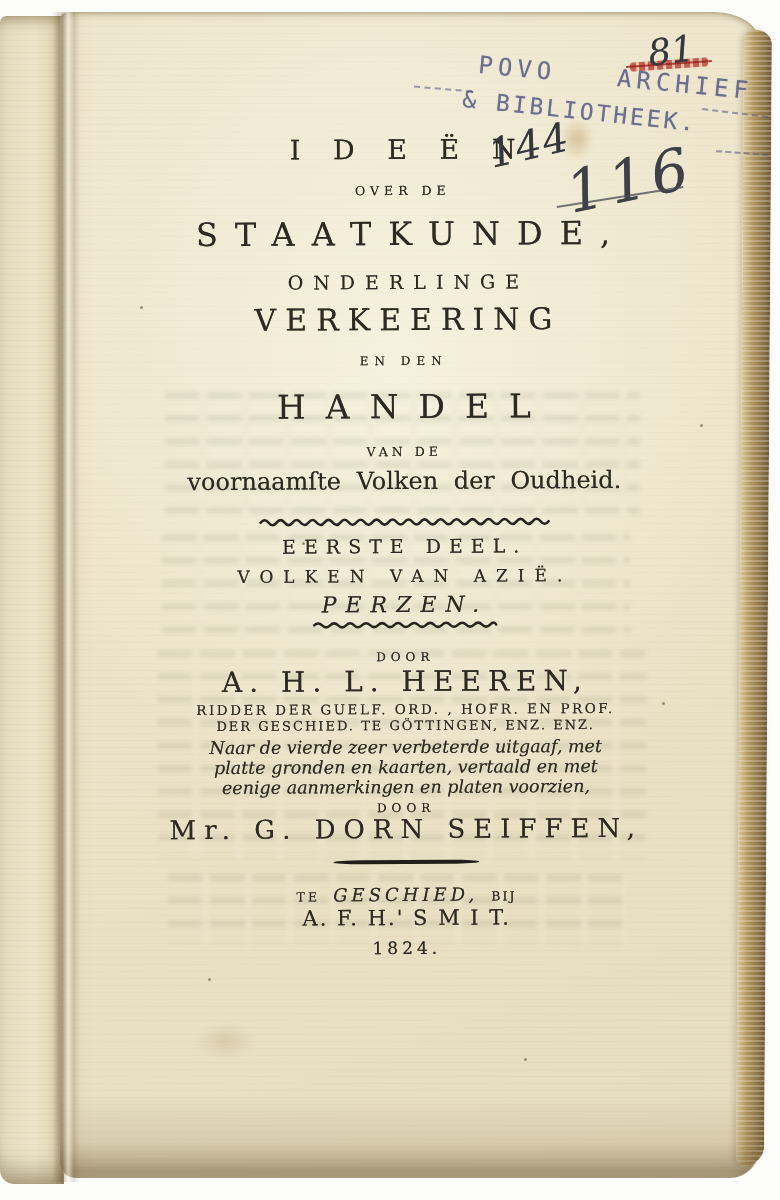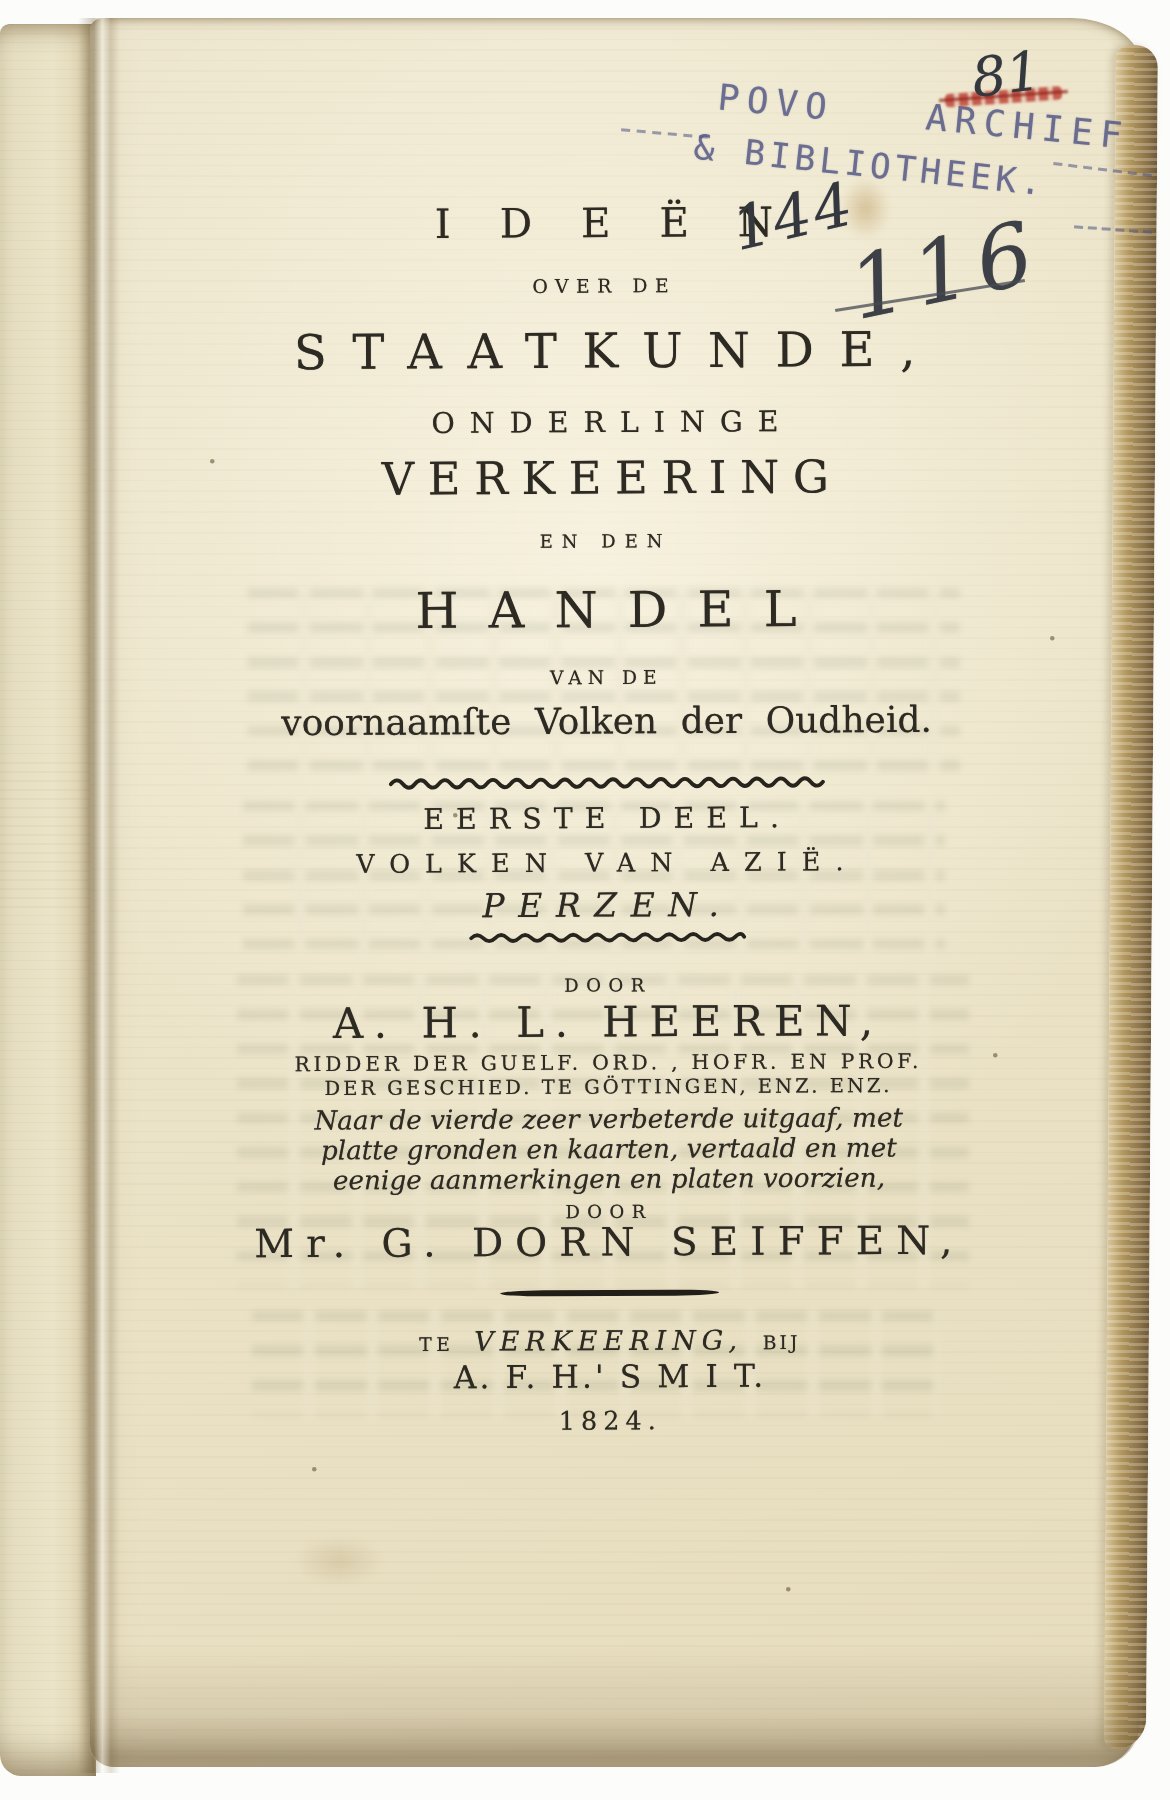--- a/index.html
+++ b/index.html
@@ -165,21 +165,21 @@
     <div class="tline it" style="top:777px;font-size:17.5px">eenige aanmerkingen en platen voorzien,</div>
 
     <div class="tline" style="top:801px;font-size:12px;letter-spacing:5px">DOOR</div>
 
     <div class="tline" style="top:814px;font-size:26px;letter-spacing:8px">Mr. G. DORN SEIFFEN,</div>
 
     <div class="rule-plain" style="top:860px;width:146px;height:4px"></div>
 
     <div class="tline" style="top:884px">
       <span style="font-size:12.5px;letter-spacing:3px">TE</span>
-      <span class="it" style="font-size:18px;letter-spacing:4px;margin:0 8px">VERKEERING,</span>
+      <span class="it" style="font-size:18px;letter-spacing:4px;margin:0 8px">GESCHIED,</span>
       <span style="font-size:12.5px;letter-spacing:2px">BIJ</span>
     </div>
 
     <div class="tline" style="top:906px;font-size:21px;letter-spacing:2px">A. F. H.' S M I T.</div>
 
     <div class="tline" style="top:938px;font-size:17px;letter-spacing:4px">1824.</div>
   </div>
 
 </div>
 

